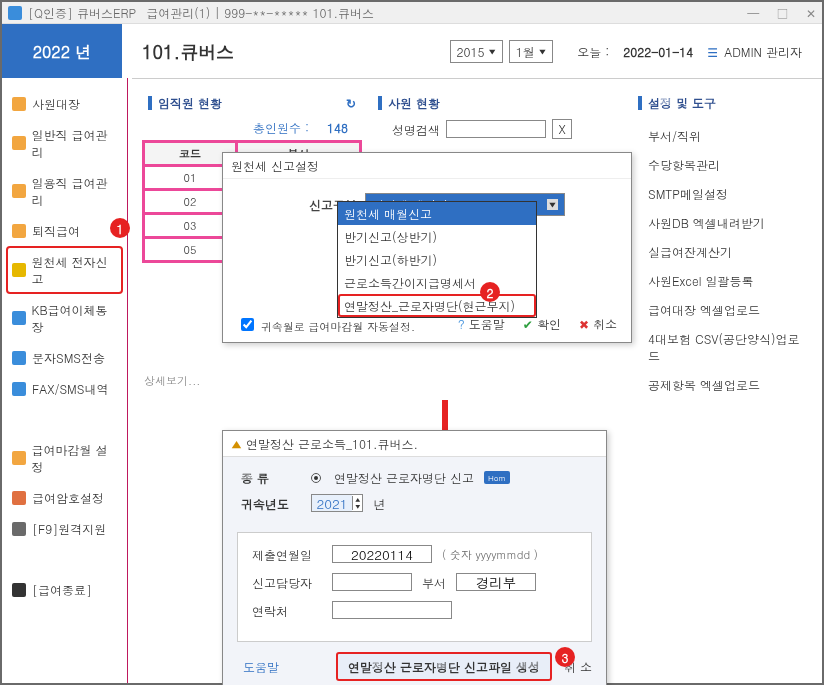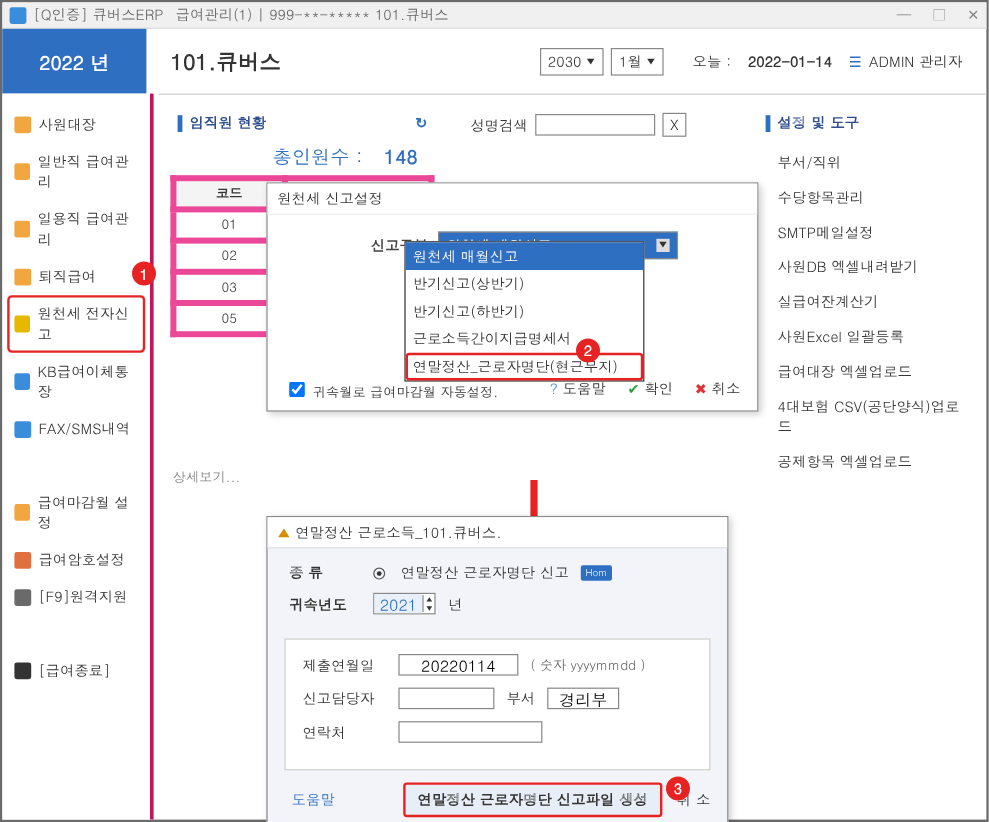--- a/index.html
+++ b/index.html
@@ -21,21 +21,21 @@
   .selbtn { border: 1px solid #888; padding: 2px 6px; background: #fff; display: inline-flex; align-items: center; gap: 4px; }
   .selbtn .caret { font-size: 8px; }
   .today-label { margin-left: 10px; }
   .admin-label { display: flex; align-items: center; gap: 6px; }
   .admin-label .menu-icon { color: #2f6fc2; }
 
   .divider-h { height: 1px; background: #ccc; margin-left: 130px; }
 
   
   .content-area { display: flex; position: absolute; top: 76px; left: 0; right: 0; bottom: 0; }
-  .sidebar { width: 126px; border-right: 3px solid #be185d; padding: 10px 4px; background: #fff; }
+  .sidebar { width: 126px; border-right: 1px solid #be185d; padding: 10px 4px; background: #fff; }
   .side-item { display: flex; align-items: center; gap: 6px; padding: 7px 6px; cursor: pointer; color: #333; }
   .side-item.active { border: 2px solid #e62222; border-radius: 4px; padding: 5px 4px; }
   .side-icon { width: 14px; height: 14px; display: inline-block; border-radius: 2px; }
   .ic1 { background: #f2a640; }
   .ic2 { background: #f2a640; }
   .ic3 { background: #f2a640; }
   .ic4 { background: #f2a640; }
   .ic5 { background: #e6b800; }
   .ic6 { background: #3a8ddb; }
   .ic7 { background: #3a8ddb; }
@@ -49,24 +49,24 @@
   .main { flex: 1; padding: 12px 14px; position: relative; }
 
   
   .panels { display: flex; gap: 10px; }
   .panel { background: #fff; }
   .panel-head { font-weight: bold; color: #2f4f8f; padding: 4px 6px; display: flex; align-items: center; }
   .panel-head::before { content: ""; display: inline-block; width: 4px; height: 14px; background: #2f6fc2; margin-right: 6px; }
 
   .panel-left { width: 220px; }
   .panel-left .refresh-icon { margin-left: auto; color: #2f6fc2; cursor: pointer; }
-  .panel-left .total-row { display: flex; color: #2f6fc2; padding: 4px 0; justify-content: flex-end; gap: 18px; font-size: 16px; }
+  .panel-left .total-row { display: flex; color: #2f6fc2; padding: 4px 0; justify-content: flex-end; gap: 18px; font-size: 12px; }
   .panel-left .total-row .val { color: #2f6fc2; font-weight: bold; padding-right: 14px; }
   .panel-left table { border-collapse: collapse; width: 100%; font-size: 11px; }
-  .panel-left th, .panel-left td { border: 5px solid #ec4899; padding: 3px 4px; text-align: center; background: #fff; }
+  .panel-left th, .panel-left td { border: 3px solid #ec4899; padding: 3px 4px; text-align: center; background: #fff; }
   .panel-left th { background: #f4f4f4; }
   .panel-left .more { color: #888; font-size: 11px; margin-top: 110px; cursor: pointer; padding-left: 2px; }
 
   .panel-mid { width: 250px; }
   .search-row { display: flex; align-items: center; gap: 6px; padding: 4px 0 0 20px; }
   .search-row input { width: 100px; border: 1px solid #888; height: 18px; }
   .search-row .xbtn { border: 1px solid #888; width: 20px; height: 20px; text-align: center; background: #fff; cursor: pointer; }
 
   .panel-right { flex: 1; }
   .setting-list { padding: 6px 0 0 16px; }
@@ -137,21 +137,21 @@
       <span>✕</span>
     </div>
   </div>
 
   <div class="header-row">
     <div class="year-box">2022 년</div>
     <div class="header-main">
       <span class="header-title">101.큐버스</span>
       <div class="yearmonth-selects">
         <span class="selbtn">
-            <span>2030</span>
+            <span>2015</span>
             <span class="caret">▼</span>
           </span>
         <span class="selbtn">
             <span>1월</span>
             <span class="caret">▼</span>
           </span>
       </div>
       <span class="today-label">오늘 :</span>
       <b>2022-01-14</b>
       <span class="admin-label">
@@ -180,20 +180,24 @@
           <span class="side-icon ic4"></span>
           <span>퇴직급여</span>
         </div>
       <div class="side-item active">
           <span class="side-icon ic5"></span>
           <span>원천세 전자신고</span>
         </div>
       <div class="side-item">
           <span class="side-icon ic6"></span>
           <span>KB급여이체통장</span>
+        </div>
+      <div class="side-item">
+          <span class="side-icon ic7"></span>
+          <span>문자SMS전송</span>
         </div>
       <div class="side-item">
           <span class="side-icon ic8"></span>
           <span>FAX/SMS내역</span>
         </div>
       <div class="side-gap"></div>
       <div class="side-item">
           <span class="side-icon ic9"></span>
           <span>급여마감월 설정</span>
         </div>
@@ -245,20 +249,23 @@
             <tr>
                   <td>05</td>
                   <td>운전직</td>
                 </tr>
           </tbody>
             </table>
           <div class="more">상세보기...</div>
         </div>
 
         <div class="panel panel-mid">
+          <div class="panel-head">
+              <span>사원 현황</span>
+            </div>
           <div class="search-row">
             <span>성명검색</span>
             <input type="text" style="">
             <span class="xbtn">X</span>
           </div>
         </div>
 
         <div class="panel panel-right">
           <div class="panel-head">
               <span>설정 및 도구</span>
@@ -353,21 +360,21 @@
     <div class="m2-body">
       <div class="row">
         <span class="lbl">제출연월일</span>
         <input type="text" value="20220114" style="">
         <span class="hint">( 숫자 yyyymmdd )</span>
       </div>
       <div class="row">
         <span class="lbl">신고담당자</span>
         <input type="text" style="width: 80px;">
         <span>부서</span>
-        <input type="text" style="width: 60px;" value="경리부">
+        <input type="text" style="width: 80px;" value="경리부">
       </div>
       <div class="row">
         <span class="lbl">연락처</span>
         <input type="text" style="width: 120px;">
       </div>
     </div>
     <div class="m2-foot">
       <span class="help">도움말</span>
       <span class="big-btn">연말정산 근로자명단 신고파일 생성</span>
       <span class="cancel-link">취 소</span>

